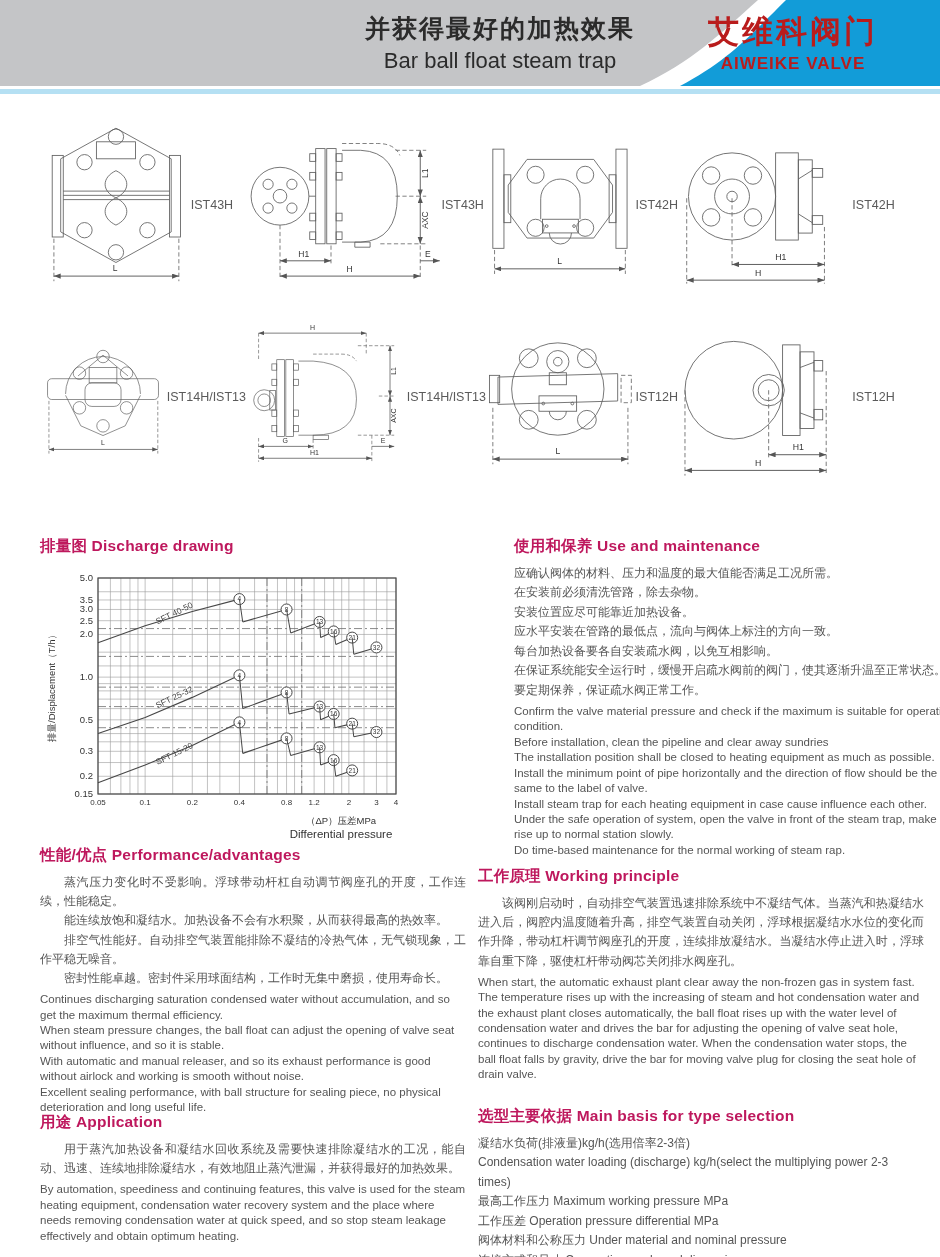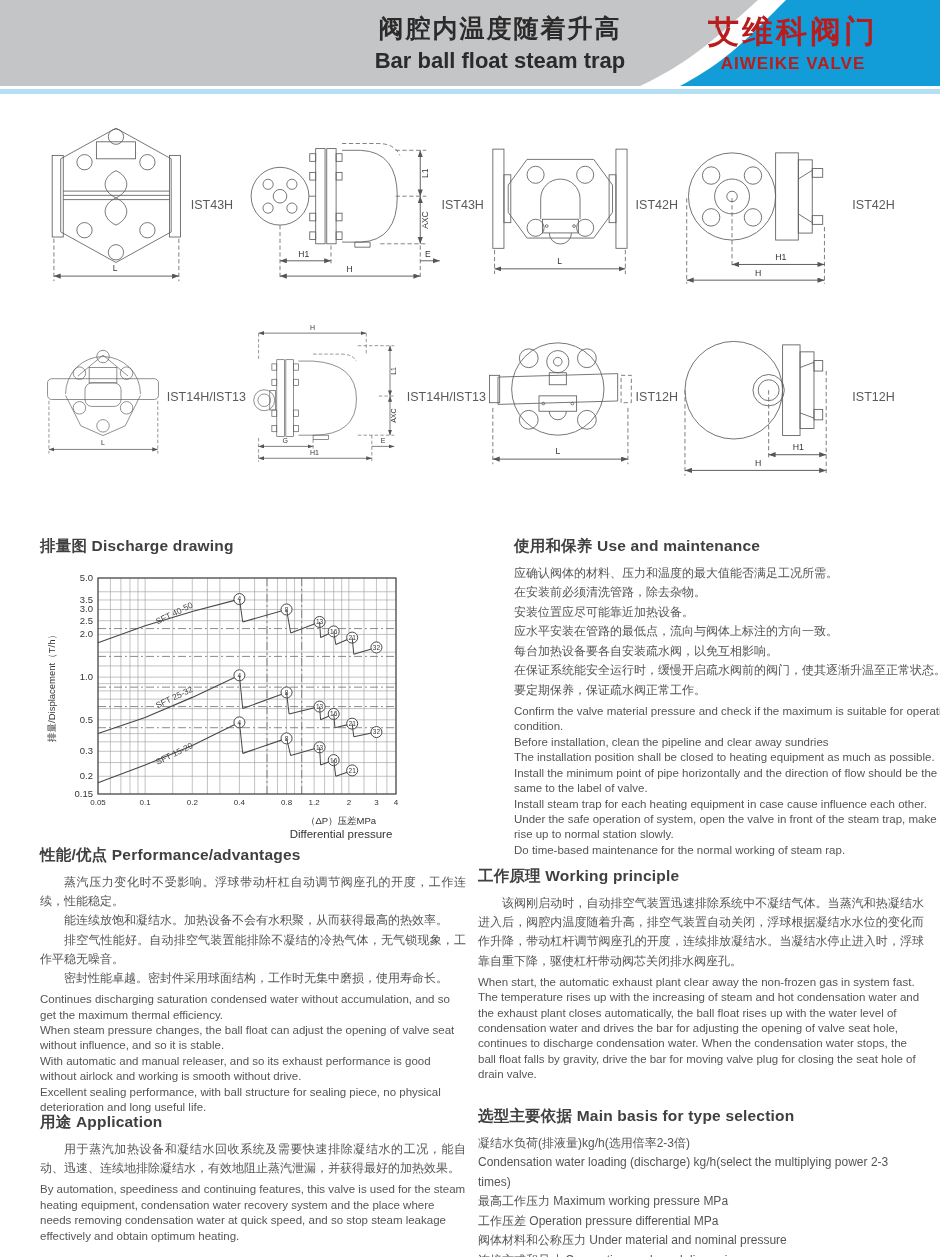--- a/index.html
+++ b/index.html
@@ -5,21 +5,21 @@
   :root{ --brand:#129cd8; --band:#c4c5c7; --rule:#b5e0f3; --ink:#2b2b2b; --body:#555; }
   *{box-sizing:border-box; margin:0; padding:0;}
   body{background:#fff; font-family:"Liberation Sans",sans-serif;}
   .page{position:relative; width:940px; height:1257px; background:#fff; overflow:hidden;}
 
   
   .hdr{position:absolute; top:0; left:0; width:940px; height:86px; background:var(--band);}
   .hdr-swoosh{position:absolute; top:0; right:0;}
   .hdr-titles{position:absolute; top:12px; left:290px; width:420px; text-align:center; color:var(--ink);}
   .t-zh{font-size:25px; font-weight:bold; letter-spacing:2px;}
-  .t-en{font-size:22px; font-weight:bold; margin-top:3px;}
+  .t-en{font-size:22px; font-weight:normal; margin-top:3px;}
   .brand{position:absolute; top:11px; right:26px; width:242px; text-align:center; color:#b91c1c;}
   .b-zh{font-size:31px; font-weight:bold; letter-spacing:3px;}
   .b-en{font-size:17px; font-weight:bold; letter-spacing:1px; margin-top:1px;}
   .hdr-rule{position:absolute; top:89px; left:0; width:940px; height:5px; background:var(--rule);}
 
   
   #drawings{position:absolute; top:118px; left:42px; width:866px;}
   .drow{display:flex;}
   .drow2{margin-top:22px;}
   .dcell{display:flex; flex-direction:row; align-items:center;}
@@ -32,38 +32,38 @@
   .tsvg text{font:10px "Liberation Sans",sans-serif; fill:#333;}
 
   
   .sec{position:absolute;}
   #sec-discharge{left:40px; top:536px; width:424px;}
   #sec-performance{left:40px; top:845px; width:426px;}
   #sec-application{left:40px; top:1112px; width:426px;}
   #sec-maintenance{left:478px; top:536px; width:446px;margin-left:36px;}
   #sec-working{left:478px; top:866px; width:446px;}
   #sec-selection{left:478px; top:1106px; width:446px;}
-  h2.shead{font-size:15.5px; color:#404040; margin-bottom:7px; letter-spacing:.2px;}
+  h2.shead{font-size:15.5px; color:#be185d; margin-bottom:7px; letter-spacing:.2px;}
   .zh-line{font-size:12px; color:var(--body); line-height:1.62;}
   .zh-para{font-size:12px; color:var(--body); line-height:1.6; text-indent:2em; text-align:justify;}
   .en-para{font-size:11.5px; color:var(--body); line-height:1.34; text-align:left;}
   .en-block{margin-top:4px;}
   .sel-line{font-size:12px; color:var(--body); line-height:1.62;}
 
   .chart-wrap{margin-top:6px;}
   .chart-svg text{font-family:"Liberation Sans",sans-serif;}
 </style>
 </head>
 <body>
 
 <div class="page">
 
   <div class="hdr">
     <div class="hdr-titles">
-      <div class="t-zh">阀腔内温度随着升高</div>
+      <div class="t-zh">并获得最好的加热效果</div>
       <div class="t-en">Bar ball float steam trap</div>
     </div>
     <svg class="hdr-swoosh" width="300" height="86" viewBox="0 0 300 86">
       <path d="M118,0 C80,34 52,62 0,86 L300,86 L300,0 Z" fill="#ffffff"></path>
       <path d="M146,0 C108,38 86,62 40,86 L300,86 L300,0 Z" fill="#129cd8" class="brandfill"></path>
     </svg>
     <div class="brand">
       <div class="b-zh">艾维科阀门</div>
       <div class="b-en">AIWEIKE VALVE</div>
     </div>
@@ -524,21 +524,21 @@
     <h2 class="shead">性能/优点 Performance/advantages</h2>
     <div>
         <div class="zh-para">蒸汽压力变化时不受影响。浮球带动杆杠自动调节阀座孔的开度，工作连续，性能稳定。</div>
         <div class="zh-para">能连续放饱和凝结水。加热设备不会有水积聚，从而获得最高的热效率。</div>
         <div class="zh-para">排空气性能好。自动排空气装置能排除不凝结的冷热气体，无气锁现象，工作平稳无噪音。</div>
         <div class="zh-para">密封性能卓越。密封件采用球面结构，工作时无集中磨损，使用寿命长。</div>
       </div>
     <div class="en-block">
         <div class="en-para">Continues discharging saturation condensed water without accumulation, and so get the maximum thermal efficiency.</div>
         <div class="en-para">When steam pressure changes, the ball float can adjust the opening of valve seat without influence, and so it is stable.</div>
-        <div class="en-para">With automatic and manual releaser, and so its exhaust performance is good without airlock and working is smooth without drive.</div>
+        <div class="en-para">With automatic and manual releaser, and so its exhaust performance is good without airlock and working is smooth without noise.</div>
         <div class="en-para">Excellent sealing performance, with ball structure for sealing piece, no physical deterioration and long useful life.</div>
       </div>
   </div>
 
   <div class="sec" id="sec-working">
     <h2 class="shead">工作原理 Working principle</h2>
     <div class="zh-para">该阀刚启动时，自动排空气装置迅速排除系统中不凝结气体。当蒸汽和热凝结水进入后，阀腔内温度随着升高，排空气装置自动关闭，浮球根据凝结水水位的变化而作升降，带动杠杆调节阀座孔的开度，连续排放凝结水。当凝结水停止进入时，浮球靠自重下降，驱使杠杆带动阀芯关闭排水阀座孔。</div>
     <div class="en-para en-block">When start, the automatic exhaust plant clear away the non-frozen gas in system fast. The temperature rises up with the increasing of steam and hot condensation water and the exhaust plant closes automatically, the ball float rises up with the water level of condensation water and drives the bar for adjusting the opening of valve seat hole, continues to discharge condensation water. When the condensation water stops, the ball float falls by gravity, drive the bar for moving valve plug for closing the seat hole of drain valve.</div>
   </div>
 

